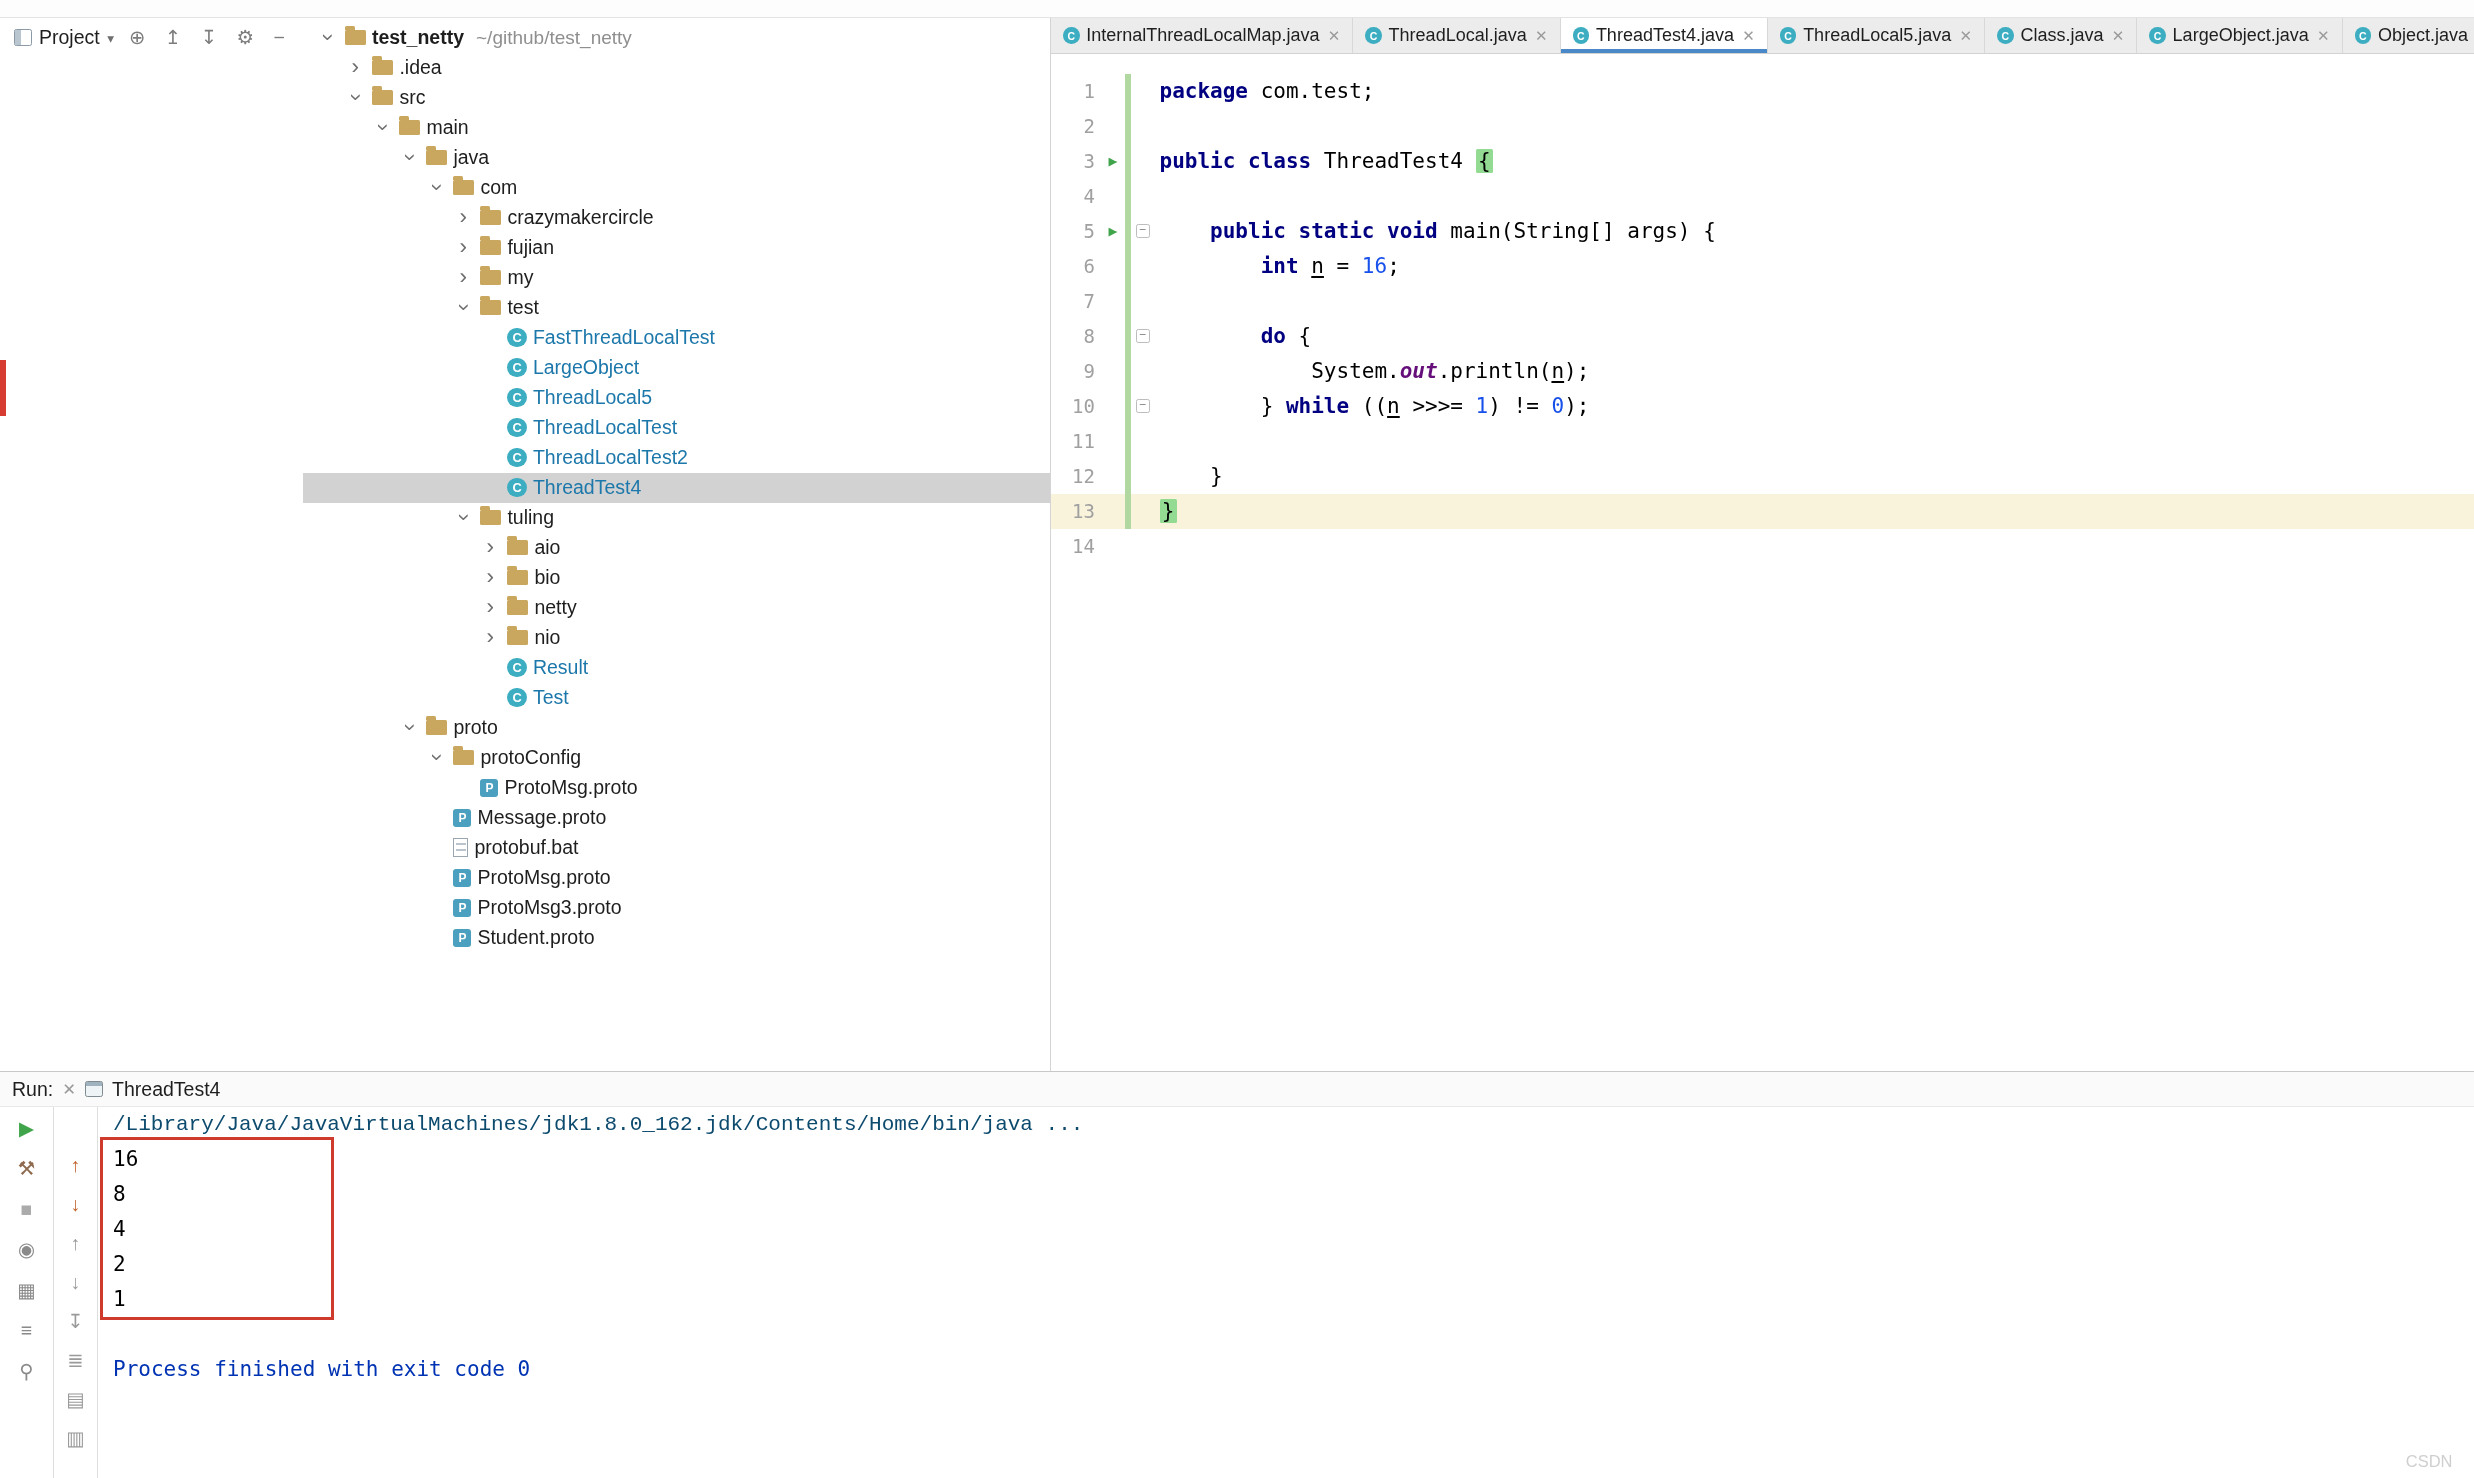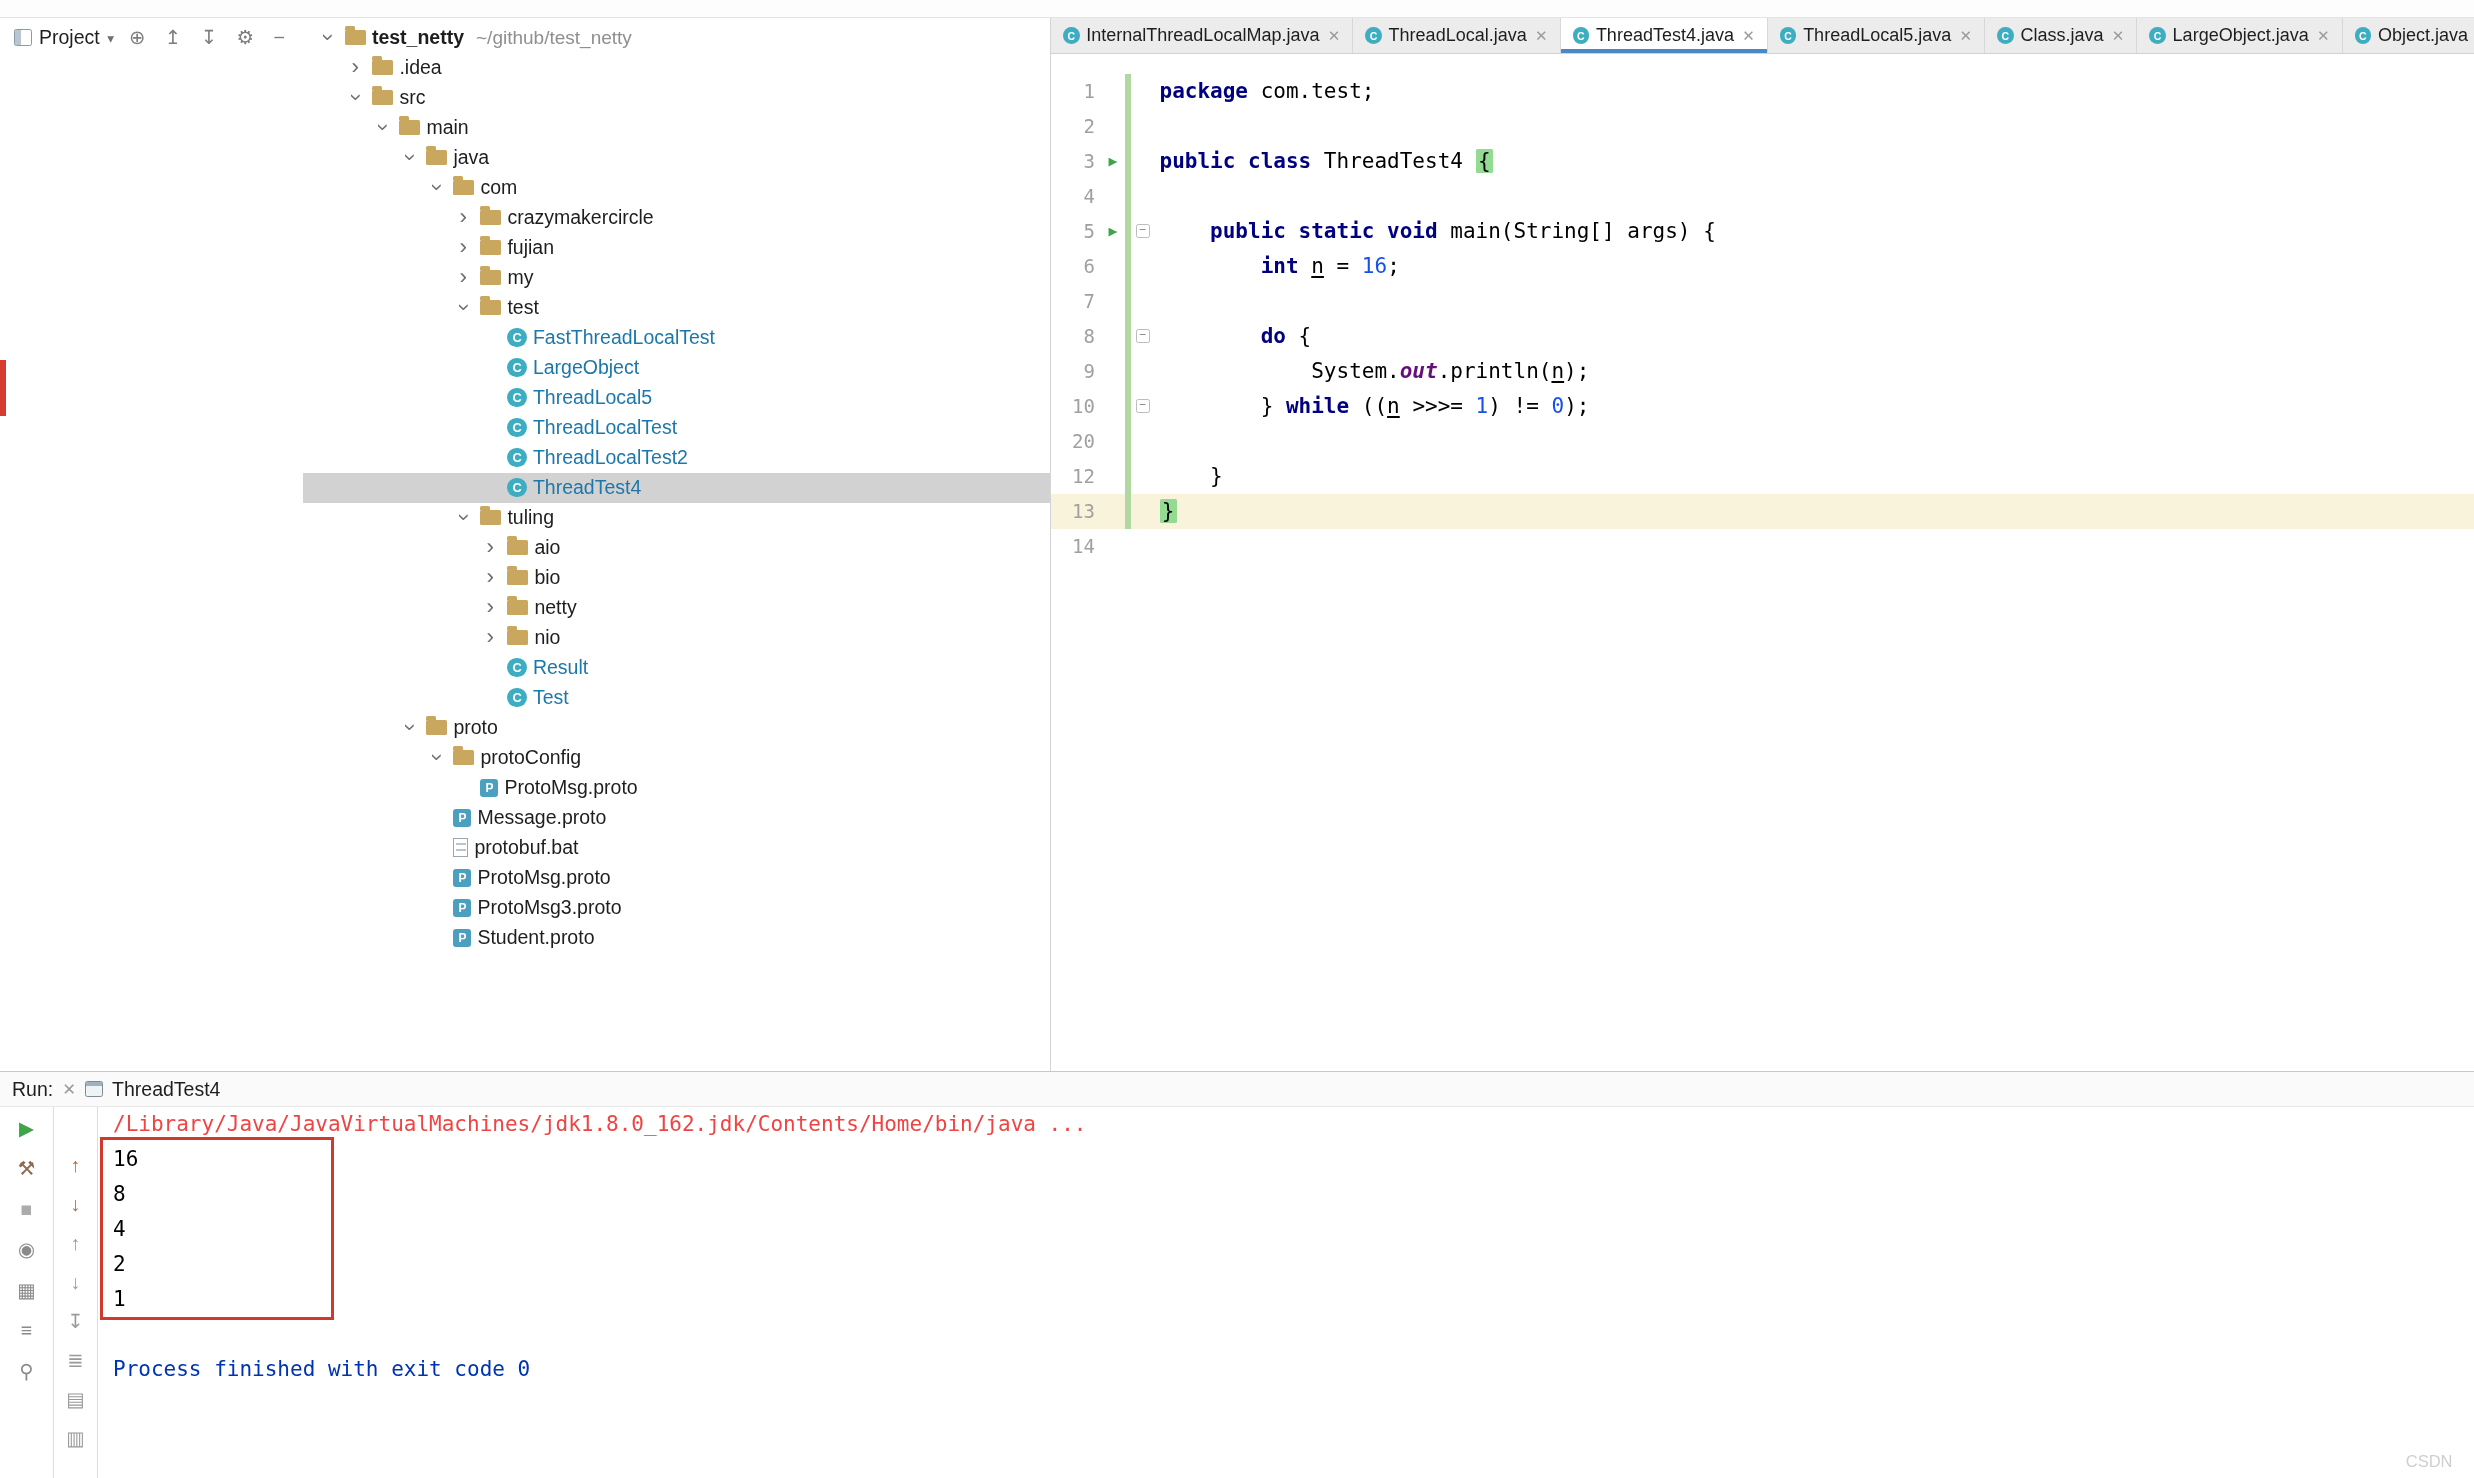--- a/index.html
+++ b/index.html
@@ -76,21 +76,21 @@
   .run-close { color:#9a9a9a; font-size:16.5px; }
   .run-tab-icon { width:18px; height:16.5px; border:1.5px solid #7f8b91; border-radius:2.3px; position:relative; background:#eef3f6; }
   .run-tab-icon::before { content:""; position:absolute; left:0; top:0; right:0; height:4.5px; background:#9fb2bd; }
   .run-body { flex:1; display:flex; overflow:hidden; }
   .run-toolbar { display:flex; flex-direction:column; align-items:center; flex:none; }
   .rt1 { width:54px; padding-top:10.5px; gap:19.5px; border-right:0.8px solid #dedede; }
   .rt2 { width:44px; padding-top:48px; gap:18px; border-right:0.8px solid #dedede; }
   .rt-icon { font-size:19.5px; line-height:21px; color:#8a8a8a; }
   #console { flex:1; position:relative; font-family:"DejaVu Sans Mono", monospace; font-size:21px; overflow:hidden; }
   .console-line { height:35px; line-height:35px; padding-left:15px; white-space:pre; }
-  .console-line.cmd { color:#ef4444; }
+  .console-line.cmd { color:#0c4a6e;font-family:Liberation Mono, monospace; }
   .out-line { height:35px; line-height:35px; padding-left:15px; color:#000; }
   .console-line.exit { color:#0033b3; }
   .spacer { height:35px; }
   #red-annotation { position:absolute; left:1.5px; top:30px; width:234px; height:183px; border:3.8px solid #ce3b2c; pointer-events:none; }
 
   #watermark { position:absolute; right:22.5px; bottom:7.5px; color:#cfcfcf; font-size:16.5px; }
 </style>
 </head>
 <body>
 
@@ -407,21 +407,21 @@
             <span class="g-text"><span class="seg-p">            System.</span><span class="seg-f">out</span><span class="seg-p">.println(</span><span class="seg-u">n</span><span class="seg-p">);</span></span>
           </div>
           <div class="code-line">
             <span class="g-num">10</span>
             <span class="g-run"></span>
             <span class="g-vcs green"></span>
             <span class="g-fold has-fold"></span>
             <span class="g-text"><span class="seg-p">        } </span><span class="seg-k">while</span><span class="seg-p"> ((</span><span class="seg-u">n</span><span class="seg-p"> &gt;&gt;&gt;= </span><span class="seg-n">1</span><span class="seg-p">) != </span><span class="seg-n">0</span><span class="seg-p">);</span></span>
           </div>
           <div class="code-line">
-            <span class="g-num">20</span>
+            <span class="g-num">11</span>
             <span class="g-run"></span>
             <span class="g-vcs green"></span>
             <span class="g-fold"></span>
             <span class="g-text"></span>
           </div>
           <div class="code-line">
             <span class="g-num">12</span>
             <span class="g-run"></span>
             <span class="g-vcs green"></span>
             <span class="g-fold"></span>

